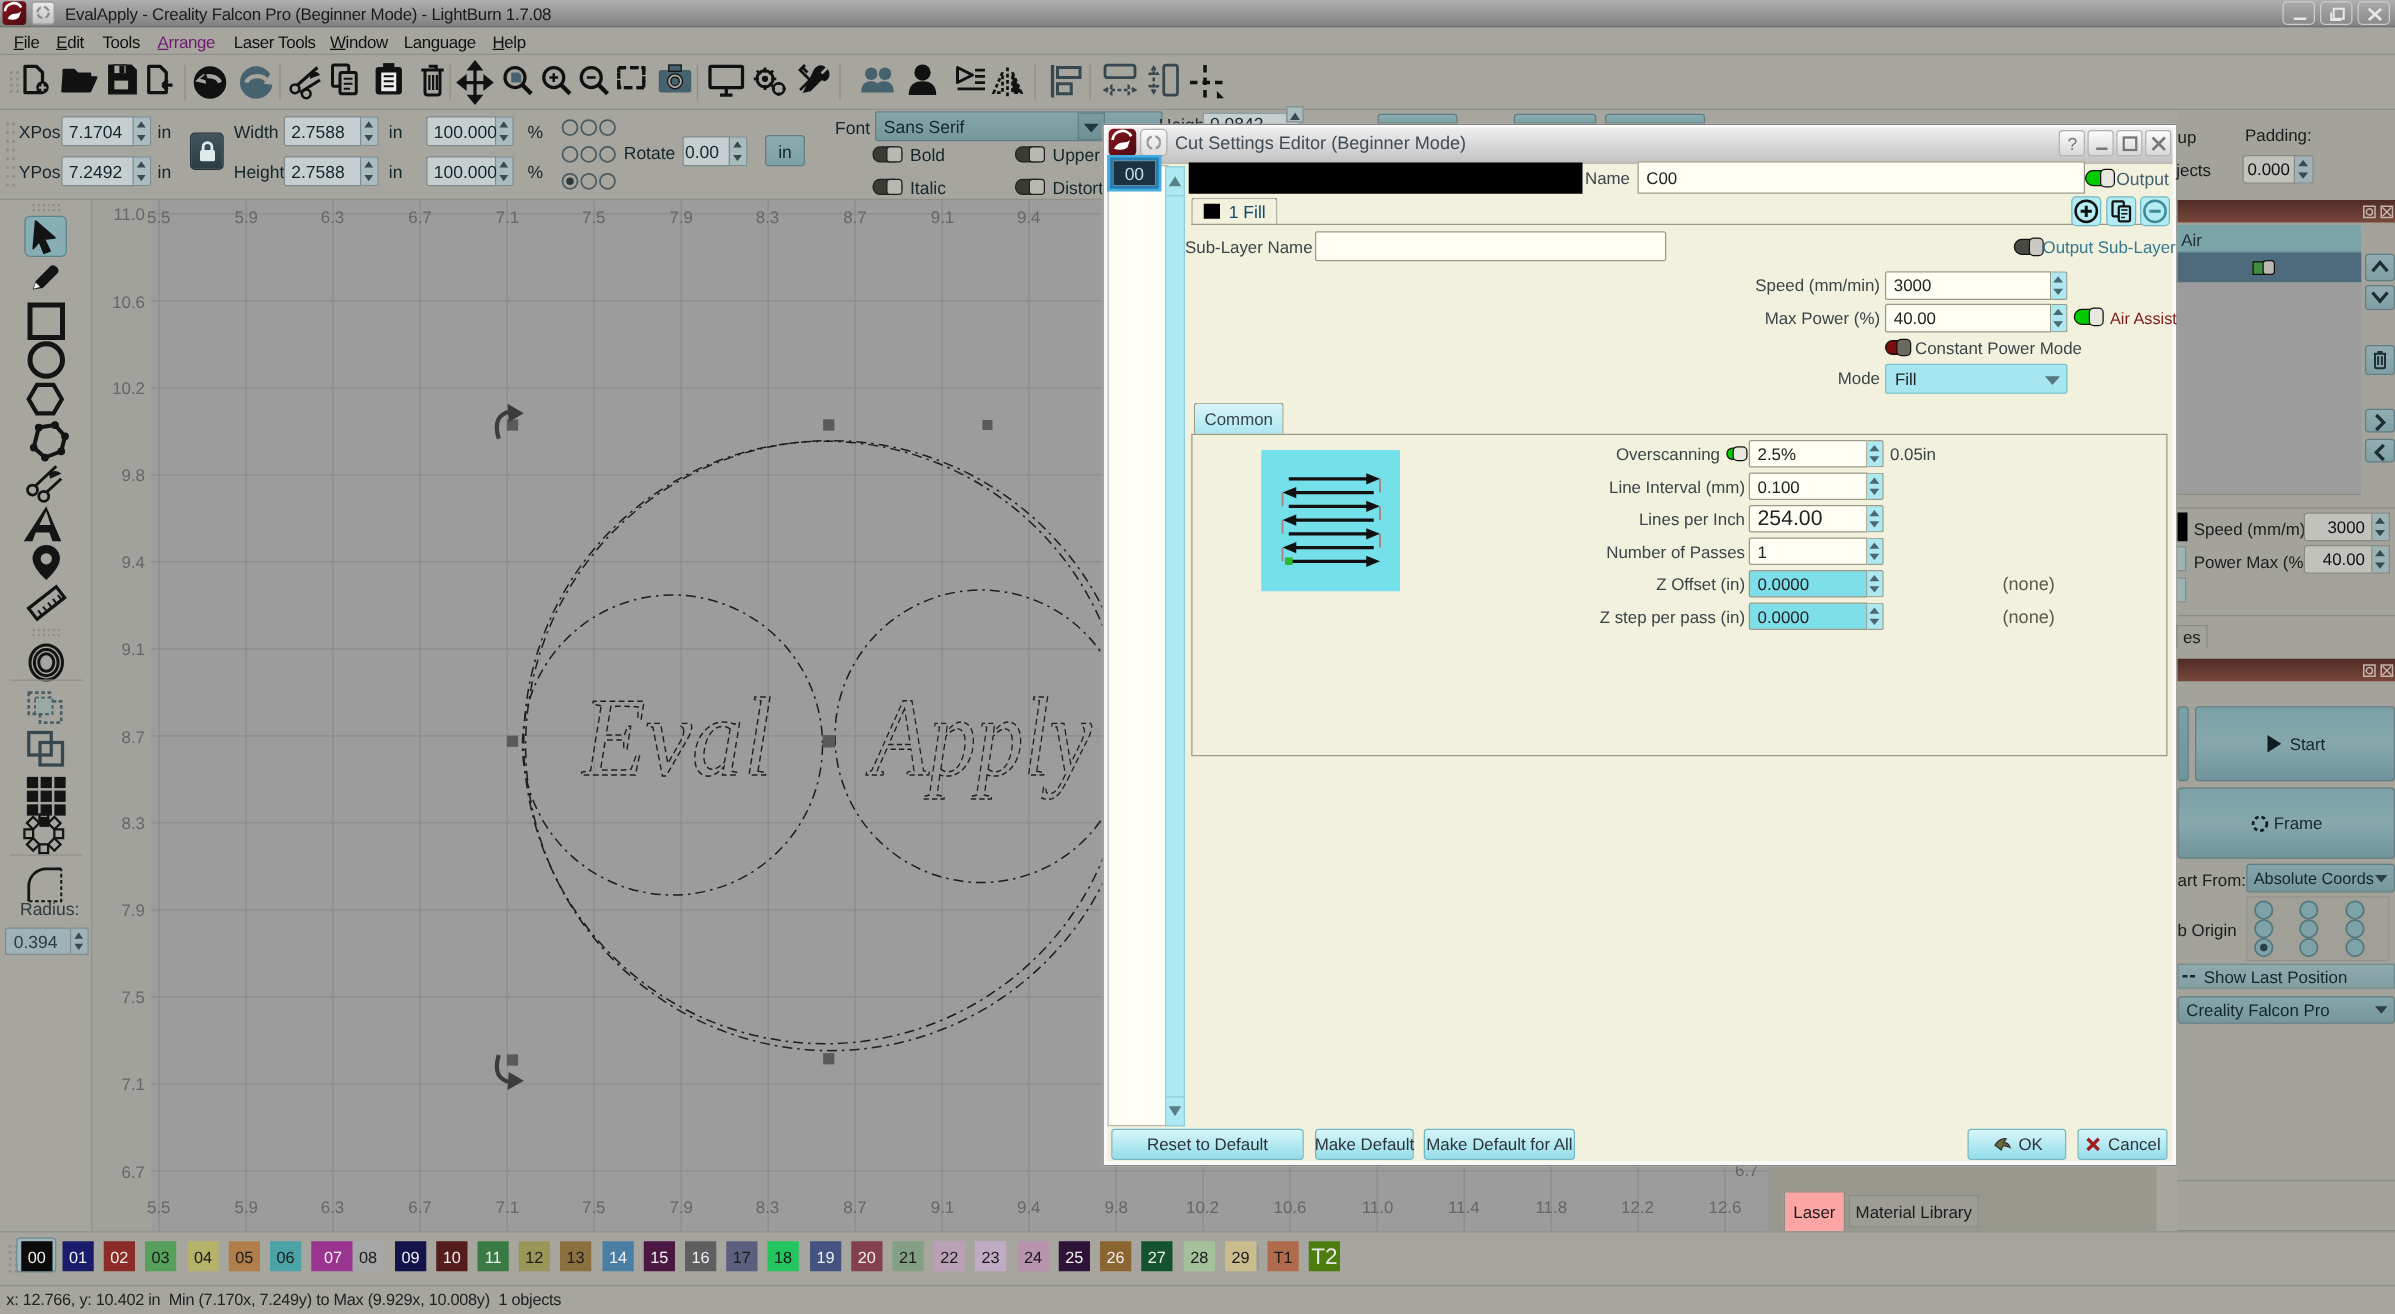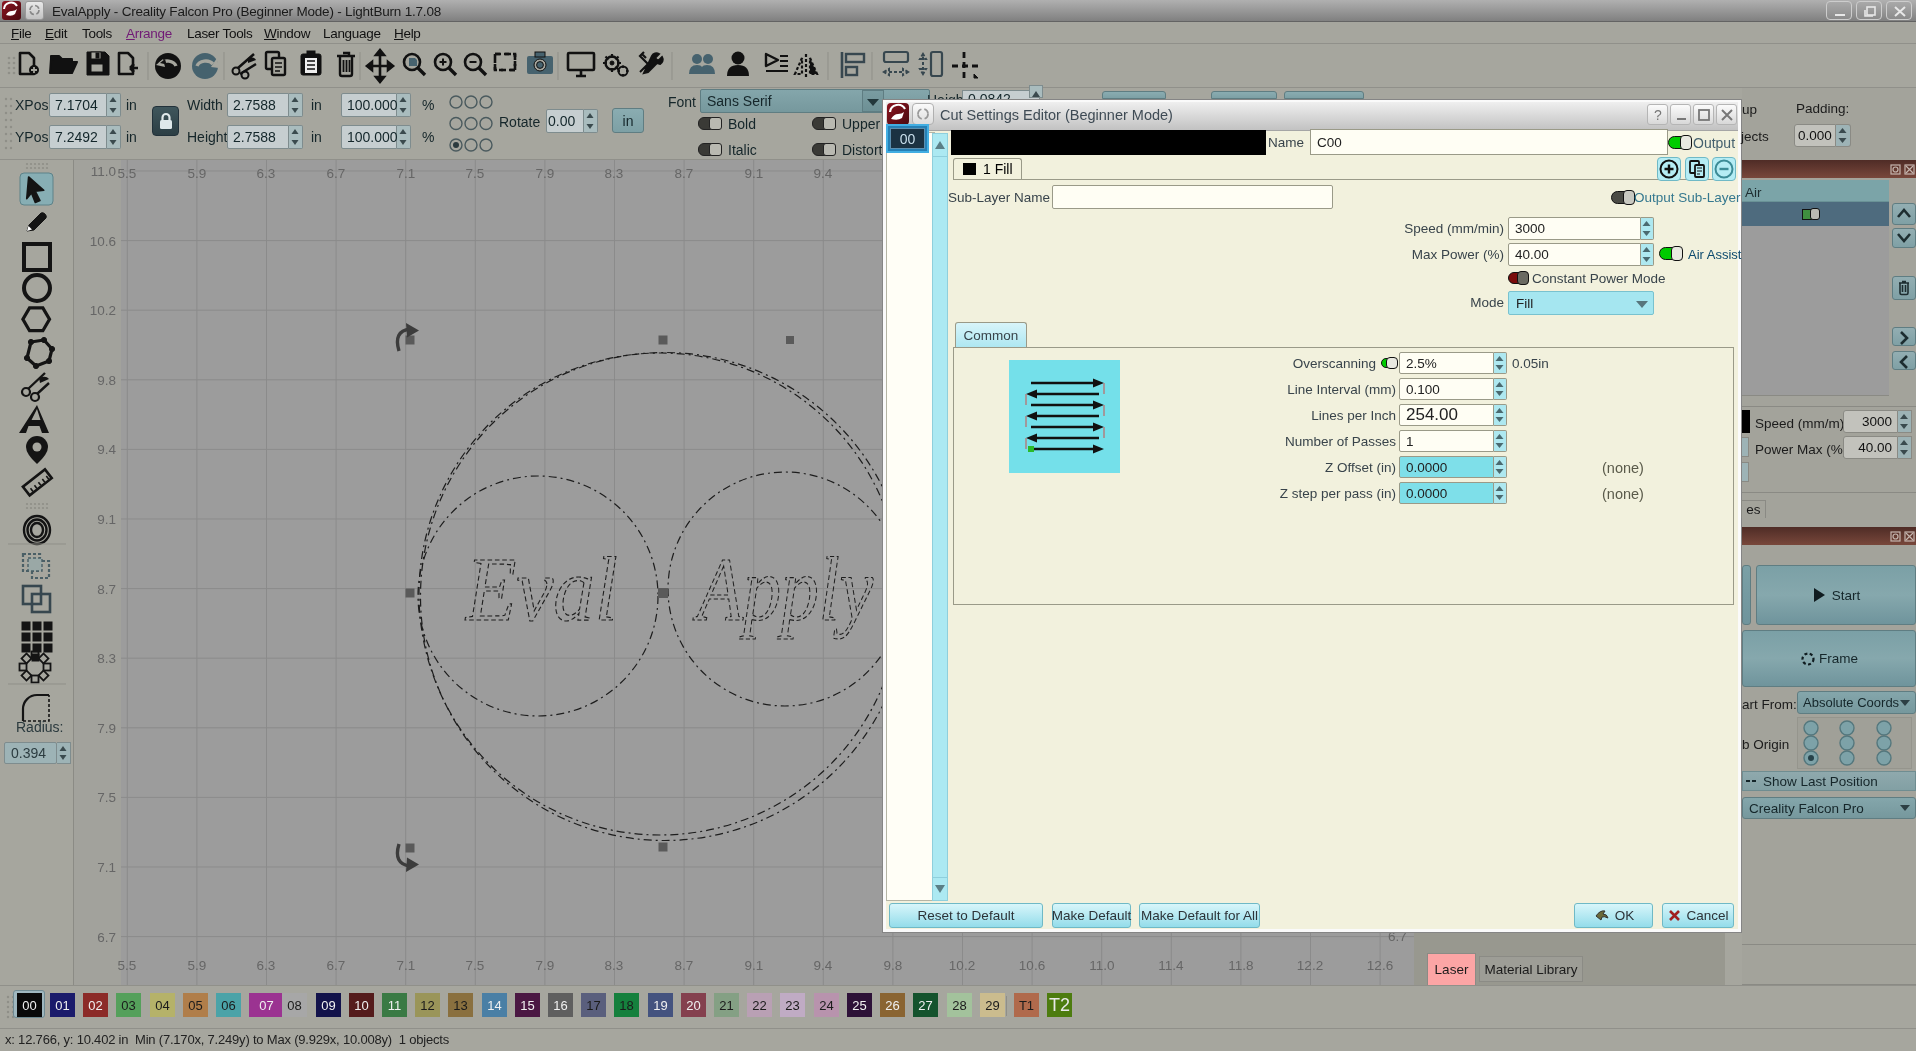--- a/index.html
+++ b/index.html
@@ -570,21 +570,21 @@
       <path d="M7 15 l5 -8 h-10z" fill="#5b7f86"></path>
     </svg></div>
 <div class="abs" style="left:951px;top:130px;width:315px;height:25px;background:#000;"></div>
 <div class="lbl" style="left:1240px;top:135px;color:#39444b;font-size:13.5px;width:64px;text-align:right;">Name</div>
 <div class="abs" style="left:1310px;top:129px;width:358px;height:26px;background:#fffef4;border:1px solid #9a9a88;color:#222;font-size:13.5px;display:flex;align-items:center;padding-left:6px;">C00</div>
 <div class="abs" style="left:1668px;top:136px;width:23px;height:13px;background:#00cc00;border:1.5px solid #111;border-radius:7px;"></div>
 <div class="abs" style="left:1680px;top:135px;width:12px;height:15px;background:#e8e8e0;border:1.5px solid #111;border-radius:4px;"></div>
 <div class="lbl" style="left:1693px;top:135px;color:#44606e;font-size:14px;">Output</div>
 <div class="abs" style="left:953px;top:158px;width:69px;height:22px;background:#f2f1dd;border:1px solid #9a9a88;border-bottom:none;border-radius:3px 3px 0 0;"></div>
 <div class="abs" style="left:963px;top:163px;width:13px;height:12px;background:#000;"></div>
-<div class="lbl" style="left:983px;top:161px;color:#000000;font-size:14px;">1 Fill</div>
+<div class="lbl" style="left:983px;top:161px;color:#0c4a6e;font-size:14px;">1 Fill</div>
 <div class="abs" style="left:953px;top:179px;width:781px;height:1px;background:#9a9a88;"></div>
 <div class="abs" style="left:1657px;top:157px;width:24px;height:24px;background:#b5ecf4;border:1px solid #6fb9c6;border-radius:4px;display:flex;align-items:center;justify-content:center;">
     <svg width="22" height="22">
       <circle cx="11" cy="11" r="8.5" fill="none" stroke="#111" stroke-width="2"></circle>
       <path d="M11 6.5 v9 M6.5 11 h9" stroke="#111" stroke-width="2.4"></path>
     </svg>
   </div>
 <div class="abs" style="left:1685px;top:157px;width:24px;height:24px;background:#b5ecf4;border:1px solid #6fb9c6;border-radius:4px;display:flex;align-items:center;justify-content:center;">
     <svg width="22" height="22">
       <rect x="4" y="3" width="9" height="12" rx="1" fill="none" stroke="#111" stroke-width="1.8"></rect>
@@ -610,21 +610,21 @@
       <path d="M5.5 18 l4 -5 h-8z" fill="#4a6a70"></path>
     </svg></div>
 <div class="lbl" style="left:1300px;top:247px;color:#39444b;font-size:13.5px;width:204px;text-align:right;">Max Power (%)</div>
 <div class="abs" style="left:1508px;top:243px;width:133px;height:23px;background:#fffef4;border:1px solid #9a9a88;border-radius:2px 0 0 2px;color:#222;font-size:13.5px;display:flex;align-items:center;padding-left:6px;">40.00</div>
 <div class="abs" style="left:1641px;top:243px;width:13px;height:23px;background:#aee8f0;border:1px solid #9a9a88;border-left:none;border-radius:0 2px 2px 0;"><svg width="11" height="21">
       <path d="M5.5 3 l4 5 h-8z" fill="#4a6a70"></path>
       <path d="M5.5 18 l4 -5 h-8z" fill="#4a6a70"></path>
     </svg></div>
 <div class="abs" style="left:1659px;top:247px;width:23px;height:13px;background:#00cc00;border:1.5px solid #111;border-radius:7px;"></div>
 <div class="abs" style="left:1671px;top:246px;width:12px;height:15px;background:#e8e8e0;border:1.5px solid #111;border-radius:4px;"></div>
-<div class="lbl" style="left:1688px;top:247px;color:#0c4a6e;font-size:13px;">Air Assist</div>
+<div class="lbl" style="left:1688px;top:247px;color:#7f1d1d;font-size:13px;">Air Assist</div>
 <div class="abs" style="left:1508px;top:272px;width:20px;height:12px;background:#7a0c0c;border:1.5px solid #111;border-radius:6px;"></div>
 <div class="abs" style="left:1517px;top:271px;width:12px;height:14px;background:#6a6a62;border:1.5px solid #111;border-radius:4px;"></div>
 <div class="lbl" style="left:1532px;top:271px;color:#39444b;font-size:13.5px;">Constant Power Mode</div>
 <div class="lbl" style="left:1300px;top:295px;color:#39444b;font-size:13.5px;width:204px;text-align:right;">Mode</div>
 <div class="abs" style="left:1508px;top:291px;width:146px;height:24px;background:#a5e6f0;border:1px solid #79c2cf;border-radius:2px;color:#222;font-size:13.5px;display:flex;align-items:center;padding-left:7px;">Fill</div>
 <svg class="abs" style="left:1634px;top:298px;" width="16" height="12">
     <path d="M2 3 l6 7 l6 -7z" fill="#57757c"></path>
   </svg>
 <div class="abs" style="left:955px;top:322px;width:72px;height:25px;background:linear-gradient(#d8f5fa,#aee7f1);border:1px solid #9a9a88;border-bottom:none;border-radius:3px 3px 0 0;color:#39444b;font-size:13.5px;display:flex;align-items:center;justify-content:center;">Common</div>
 <div class="abs" style="left:953px;top:347px;width:781px;height:258px;border:1px solid #9a9a88;"></div>
@@ -839,21 +839,21 @@
 <div class="abs" style="left:282px;top:993px;width:25px;height:24px;background:#a7a7a7;color:#1b1b1b;font-size:13px;display:flex;align-items:center;justify-content:center;">08</div>
 <div class="abs" style="left:316px;top:993px;width:25px;height:24px;background:#13134b;color:#f0f0f0;font-size:13px;display:flex;align-items:center;justify-content:center;">09</div>
 <div class="abs" style="left:349px;top:993px;width:25px;height:24px;background:#551c1c;color:#f0f0f0;font-size:13px;display:flex;align-items:center;justify-content:center;">10</div>
 <div class="abs" style="left:382px;top:993px;width:25px;height:24px;background:#3a7a44;color:#f0f0f0;font-size:13px;display:flex;align-items:center;justify-content:center;">11</div>
 <div class="abs" style="left:415px;top:993px;width:25px;height:24px;background:#9a9559;color:#1b1b1b;font-size:13px;display:flex;align-items:center;justify-content:center;">12</div>
 <div class="abs" style="left:448px;top:993px;width:25px;height:24px;background:#8a703f;color:#1b1b1b;font-size:13px;display:flex;align-items:center;justify-content:center;">13</div>
 <div class="abs" style="left:482px;top:993px;width:25px;height:24px;background:#4a7fa5;color:#f0f0f0;font-size:13px;display:flex;align-items:center;justify-content:center;">14</div>
 <div class="abs" style="left:515px;top:993px;width:25px;height:24px;background:#4b1843;color:#f0f0f0;font-size:13px;display:flex;align-items:center;justify-content:center;">15</div>
 <div class="abs" style="left:548px;top:993px;width:25px;height:24px;background:#5f5f5f;color:#f0f0f0;font-size:13px;display:flex;align-items:center;justify-content:center;">16</div>
 <div class="abs" style="left:581px;top:993px;width:25px;height:24px;background:#5a5f7d;color:#1b1b1b;font-size:13px;display:flex;align-items:center;justify-content:center;">17</div>
-<div class="abs" style="left:614px;top:993px;width:25px;height:24px;background:#15803d;color:#1b1b1b;font-size:13px;display:flex;align-items:center;justify-content:center;">18</div>
+<div class="abs" style="left:614px;top:993px;width:25px;height:24px;background:#22c55e;color:#1b1b1b;font-size:13px;display:flex;align-items:center;justify-content:center;">18</div>
 <div class="abs" style="left:648px;top:993px;width:25px;height:24px;background:#44537f;color:#f0f0f0;font-size:13px;display:flex;align-items:center;justify-content:center;">19</div>
 <div class="abs" style="left:681px;top:993px;width:25px;height:24px;background:#84404e;color:#f0f0f0;font-size:13px;display:flex;align-items:center;justify-content:center;">20</div>
 <div class="abs" style="left:714px;top:993px;width:25px;height:24px;background:#84a084;color:#1b1b1b;font-size:13px;display:flex;align-items:center;justify-content:center;">21</div>
 <div class="abs" style="left:747px;top:993px;width:25px;height:24px;background:#b9a0b4;color:#1b1b1b;font-size:13px;display:flex;align-items:center;justify-content:center;">22</div>
 <div class="abs" style="left:780px;top:993px;width:25px;height:24px;background:#c0abc4;color:#1b1b1b;font-size:13px;display:flex;align-items:center;justify-content:center;">23</div>
 <div class="abs" style="left:814px;top:993px;width:25px;height:24px;background:#b893ad;color:#1b1b1b;font-size:13px;display:flex;align-items:center;justify-content:center;">24</div>
 <div class="abs" style="left:847px;top:993px;width:25px;height:24px;background:#2e1238;color:#f0f0f0;font-size:13px;display:flex;align-items:center;justify-content:center;">25</div>
 <div class="abs" style="left:880px;top:993px;width:25px;height:24px;background:#8a6431;color:#f0f0f0;font-size:13px;display:flex;align-items:center;justify-content:center;">26</div>
 <div class="abs" style="left:913px;top:993px;width:25px;height:24px;background:#14532d;color:#f0f0f0;font-size:13px;display:flex;align-items:center;justify-content:center;">27</div>
 <div class="abs" style="left:947px;top:993px;width:25px;height:24px;background:#a3c29c;color:#1b1b1b;font-size:13px;display:flex;align-items:center;justify-content:center;">28</div>

